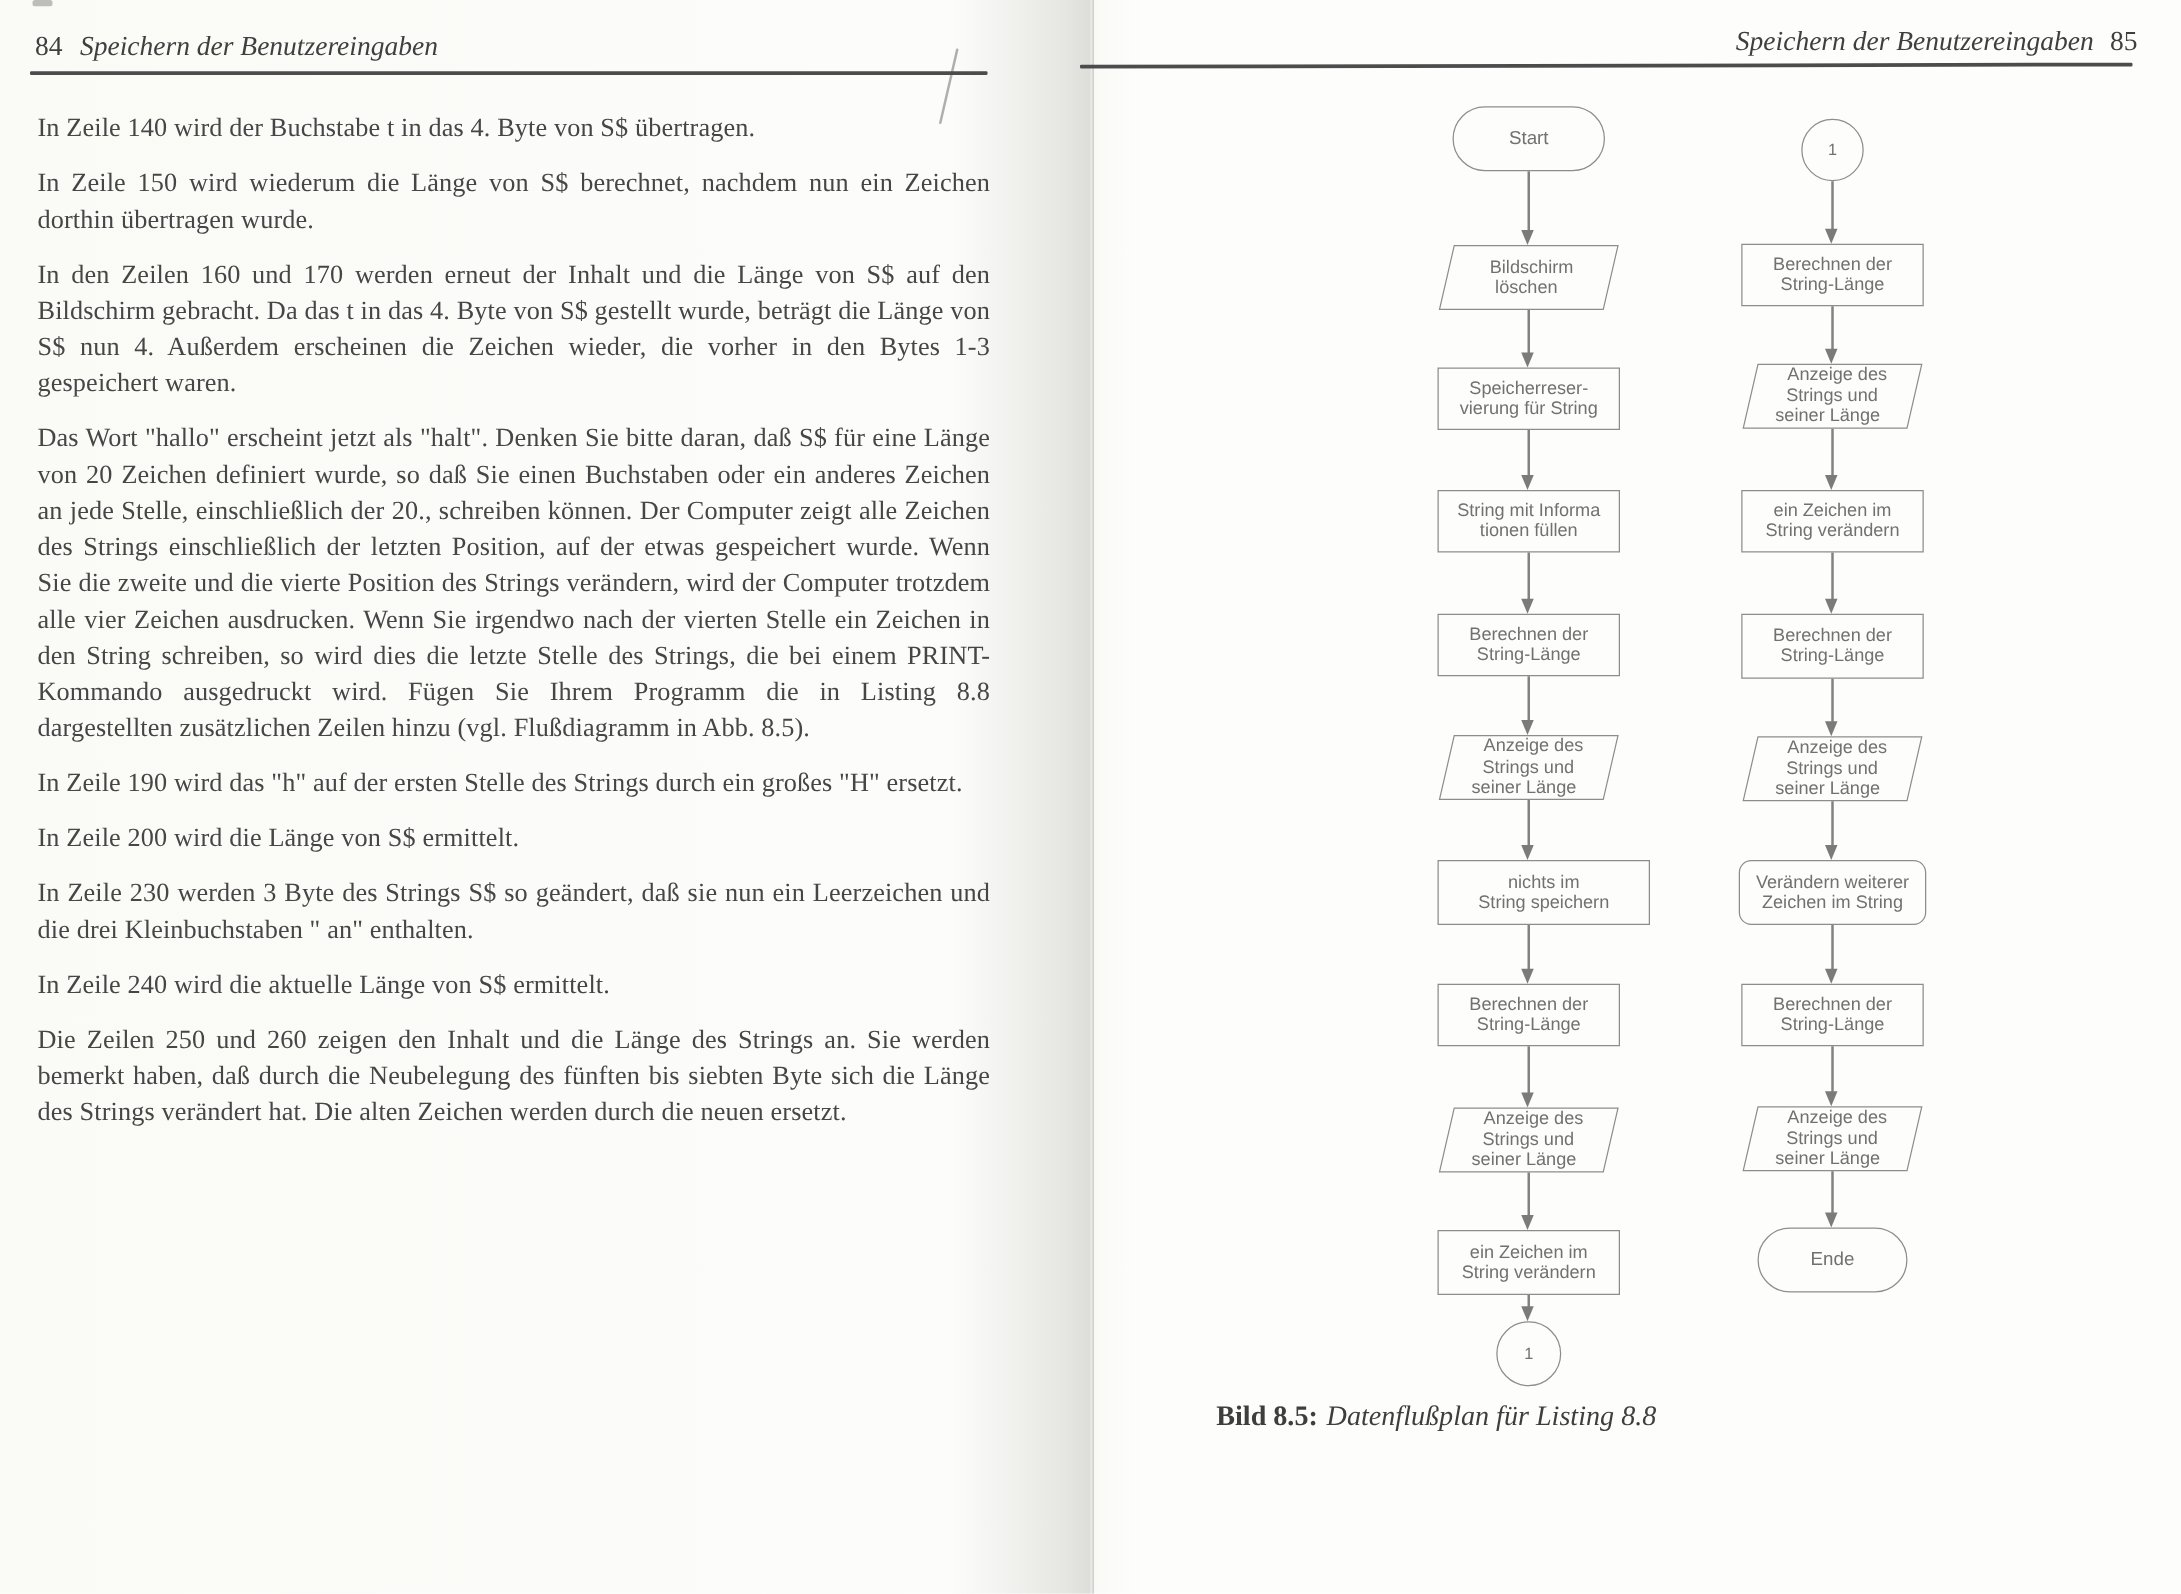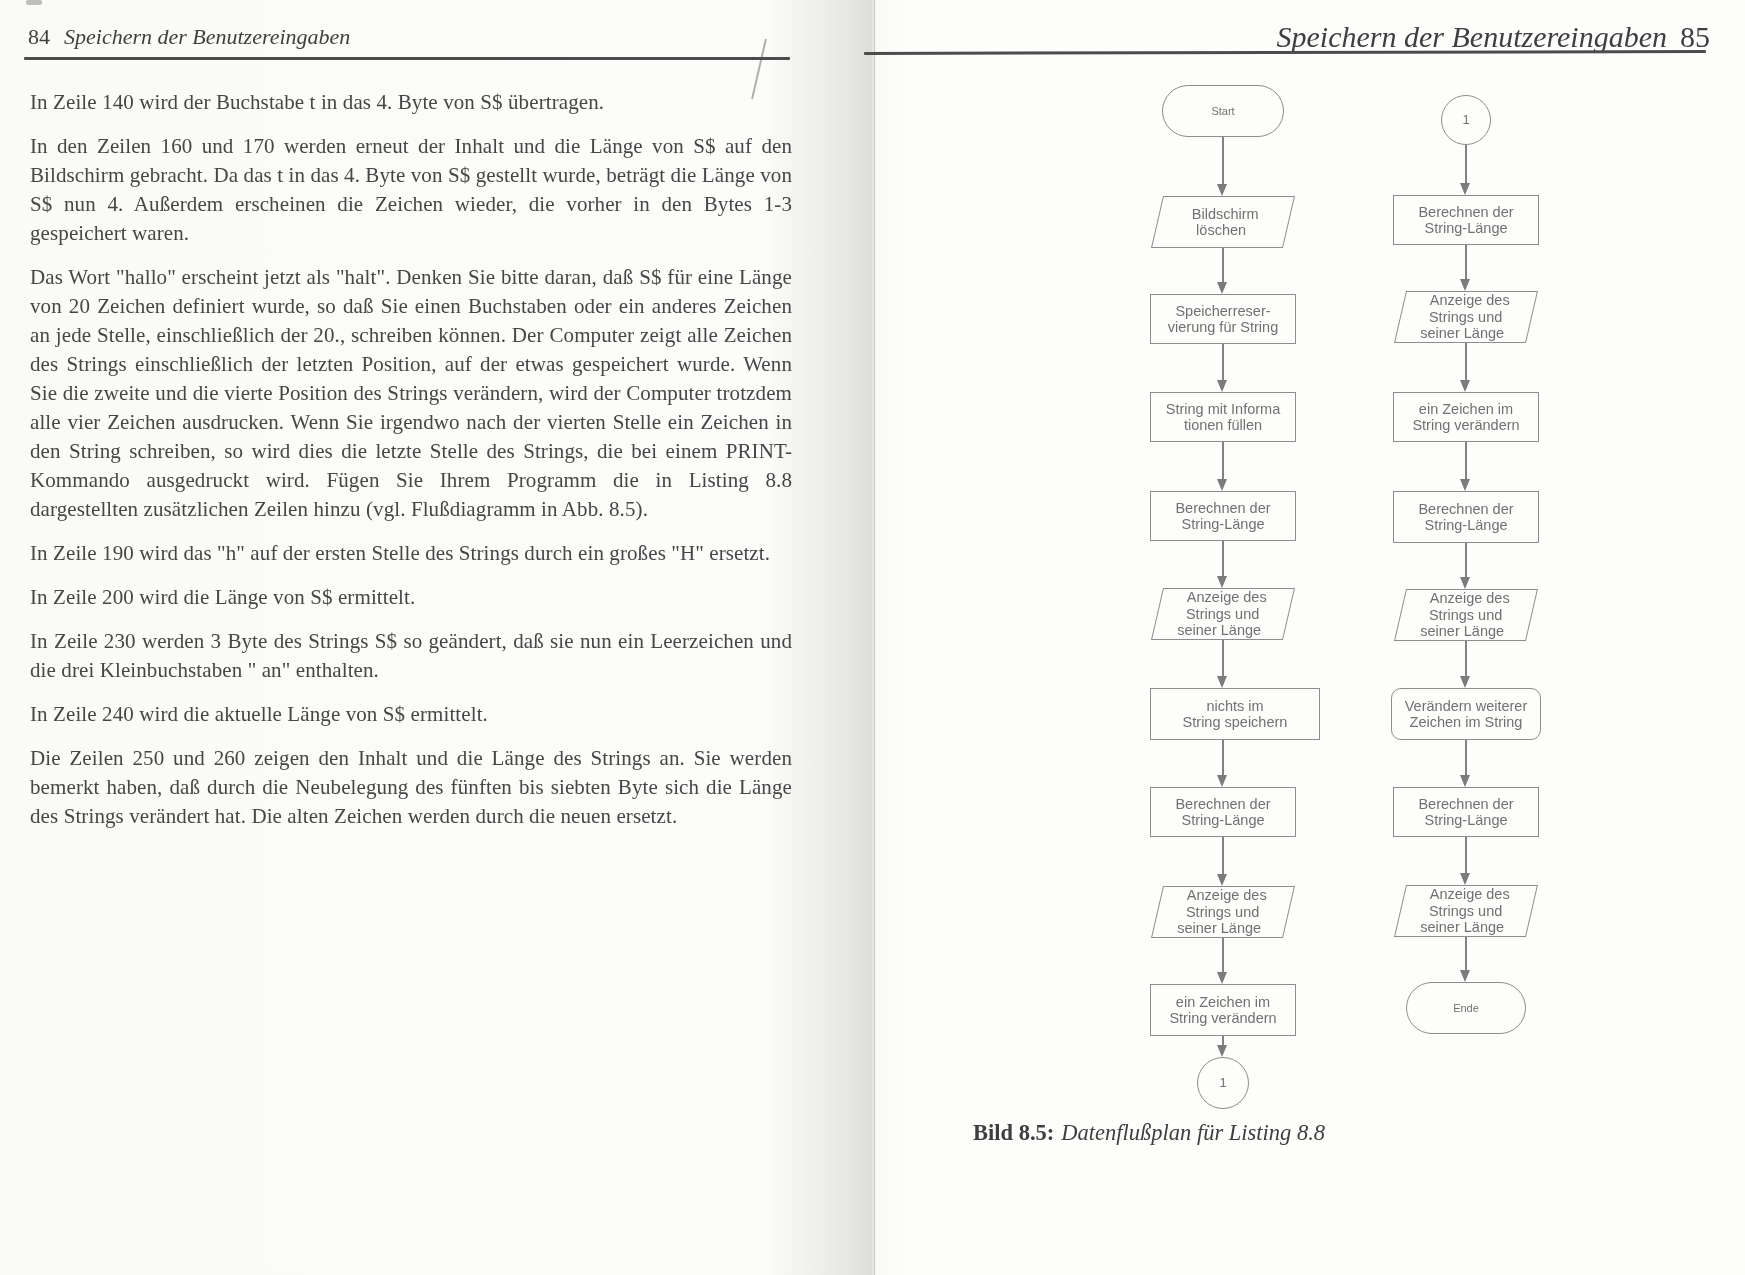--- a/index.html
+++ b/index.html
@@ -24,33 +24,33 @@
   .rule-left{position:absolute;left:24px;top:57px;width:766px;height:3px;background:#4c4c4c;border-radius:1px}
 
   .body-text{position:absolute;left:30px;top:88px;width:762px}
   .para{
     margin:0 0 15px 0;font-size:21px;line-height:29px;text-align:justify;
     color:#464646;letter-spacing:.1px;
   }
   .para:last-child{margin-bottom:0}
 
   
-  .header-right{position:absolute;left:865px;top:20px;width:845px;text-align:right;font-size:30px;color:#3f3f3f;white-space:nowrap}
+  .header-right{position:absolute;left:865px;top:20px;width:845px;text-align:right;font-size:22px;color:#3f3f3f;white-space:nowrap}
   .header-right .ht{font-style:italic}
   .header-right .pgnum{font-style:normal;margin-left:13px}
   .rule-right{position:absolute;left:864px;top:51px;width:842px;height:2.5px;background:#4c4c4c;border-radius:1px;transform:rotate(-.12deg)}
 
   
   .flowchart{position:absolute;left:0;top:0;width:1745px;height:1275px}
   .fc-node{
     position:absolute;box-sizing:border-box;border:1.7px solid #8d8d8d;background:transparent;
     color:#717171;font-family:"Liberation Sans",sans-serif;font-size:14.5px;line-height:16.5px;
     display:flex;flex-direction:column;justify-content:center;align-items:center;text-align:center;
   }
-  .fc-terminal{border-radius:27px;font-size:11px}
+  .fc-terminal{border-radius:27px;font-size:15px}
   .fc-connector{border-radius:50%;font-size:13px}
   .fc-io{transform:skewX(-13deg)}
   .fc-io .fc-line{transform:skewX(13deg)}
   .fc-line{white-space:nowrap}
   .fc-arrow-line{position:absolute;width:2px;background:#828282}
   .fc-arrow-head{position:absolute;width:0;height:0;border-left:5.5px solid transparent;border-right:5.5px solid transparent;border-top:12px solid #7b7b7b}
 
   .caption{position:absolute;left:973px;top:1120px;font-size:22.5px;white-space:nowrap;color:#3e3e3e}
   .cap-label{font-weight:bold}
   .cap-text{font-style:italic;margin-left:7px}
@@ -62,20 +62,21 @@
 <div class="gutter-edge"></div>
 <div class="hairline"></div>
 <div class="corner-mark"></div>
 
 <div class="header-left">
   <span class="pgnum">84</span><span class="ht">Speichern der Benutzereingaben</span>
 </div>
 <div class="rule-left"></div>
 <div class="body-text">
     <p class="para">In Zeile 140 wird der Buchstabe t in das 4. Byte von S$ übertragen.</p>
+    <p class="para">In Zeile 150 wird wiederum die Länge von S$ berechnet, nachdem nun ein Zeichen dorthin übertragen wurde.</p>
     <p class="para">In den Zeilen 160 und 170 werden erneut der Inhalt und die Länge von S$ auf den Bildschirm gebracht. Da das t in das 4. Byte von S$ gestellt wurde, beträgt die Länge von S$ nun 4. Außerdem erscheinen die Zeichen wieder, die vorher in den Bytes 1-3 gespeichert waren.</p>
     <p class="para">Das Wort "hallo" erscheint jetzt als "halt". Denken Sie bitte daran, daß S$ für eine Länge von 20 Zeichen definiert wurde, so daß Sie einen Buchstaben oder ein anderes Zeichen an jede Stelle, einschließlich der 20., schreiben können. Der Computer zeigt alle Zeichen des Strings einschließlich der letzten Position, auf der etwas gespeichert wurde. Wenn Sie die zweite und die vierte Position des Strings verändern, wird der Computer trotzdem alle vier Zeichen ausdrucken. Wenn Sie irgendwo nach der vierten Stelle ein Zeichen in den String schreiben, so wird dies die letzte Stelle des Strings, die bei einem PRINT-Kommando ausgedruckt wird. Fügen Sie Ihrem Programm die in Listing 8.8 dargestellten zusätzlichen Zeilen hinzu (vgl. Flußdiagramm in Abb. 8.5).</p>
     <p class="para">In Zeile 190 wird das "h" auf der ersten Stelle des Strings durch ein großes "H" ersetzt.</p>
     <p class="para">In Zeile 200 wird die Länge von S$ ermittelt.</p>
     <p class="para">In Zeile 230 werden 3 Byte des Strings S$ so geändert, daß sie nun ein Leerzeichen und die drei Kleinbuchstaben " an" enthalten.</p>
     <p class="para">In Zeile 240 wird die aktuelle Länge von S$ ermittelt.</p>
     <p class="para">Die Zeilen 250 und 260 zeigen den Inhalt und die Länge des Strings an. Sie werden bemerkt haben, daß durch die Neubelegung des fünften bis siebten Byte sich die Länge des Strings verändert hat. Die alten Zeichen werden durch die neuen ersetzt.</p>
   </div>
 
 <div class="header-right">

